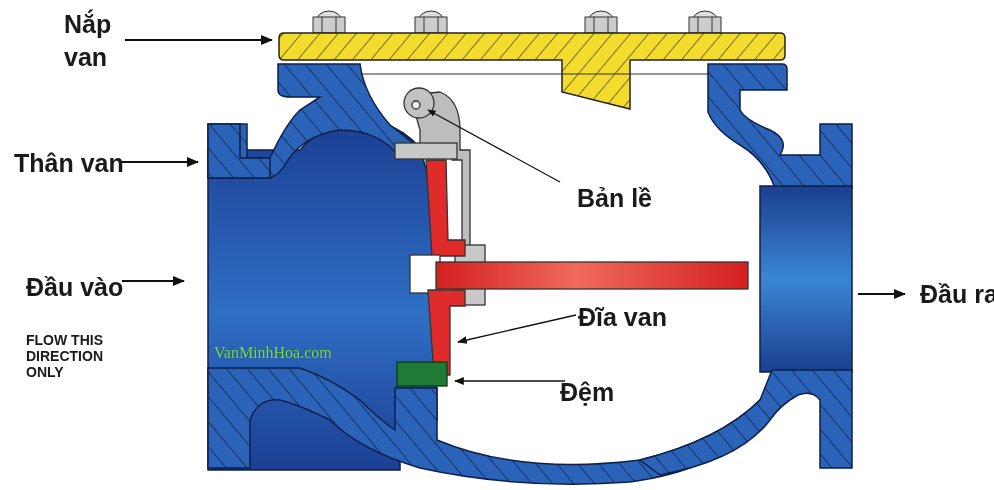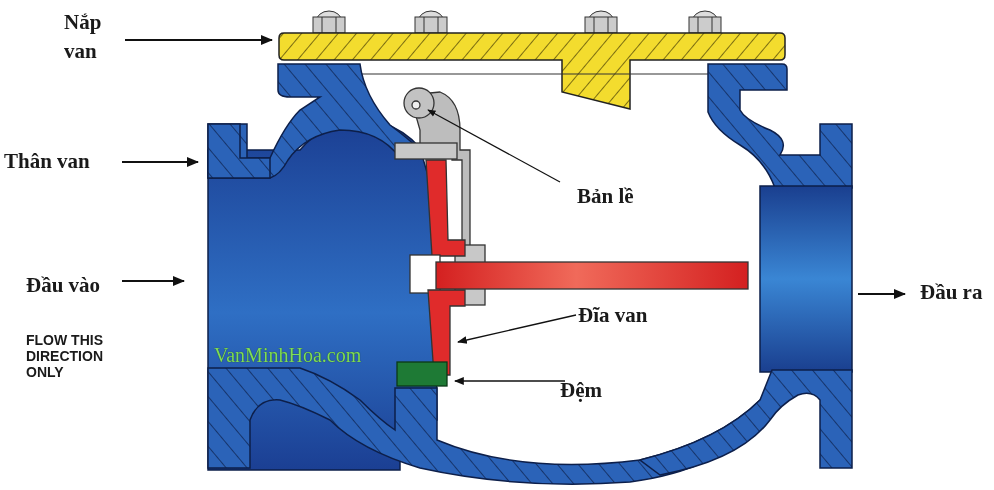--- a/index.html
+++ b/index.html
@@ -1,20 +1,20 @@
 <!DOCTYPE html>
 <html><head>
 <meta charset="utf-8">
 <style>
   html, body { margin:0; padding:0; background:#ffffff; }
   body { width:994px; height:490px; position:relative; overflow:hidden; font-family:"Liberation Serif", serif; }
   #diagram { position:absolute; left:0; top:0; width:994px; height:490px; }
-  .label { position:absolute; font-family:Liberation Serif, serif; font-weight:bold; font-size:21px; color:#1a1a1a; white-space:nowrap; line-height:1; }
+  .label { position:absolute; font-family:Liberation Sans, sans-serif; font-weight:bold; font-size:25px; color:#1a1a1a; white-space:nowrap; line-height:1; }
   .flow-note { position:absolute; font-family:"Liberation Sans", sans-serif; font-weight:bold; font-size:14px; color:#1a1a1a; text-align:left; line-height:16px; }
-  .watermark { position:absolute; font-family:"Liberation Serif", serif; font-size:20px; color:#7ddc5a; white-space:nowrap; text-shadow:0 0 1px #1b3d10; }
+  .watermark { position:absolute; font-family:"Liberation Serif", serif; font-size:16px; color:#7ddc5a; white-space:nowrap; text-shadow:0 0 1px #1b3d10; }
 </style>
 </head>
 <body>
 
 <svg id="diagram" viewBox="0 0 994 490" xmlns="http://www.w3.org/2000/svg">
   <defs>
     <linearGradient id="blueV" x1="0" y1="0" x2="0" y2="1">
       <stop offset="0" stop-color="#1a3f8f"></stop>
       <stop offset="0.5" stop-color="#3a86d4"></stop>
       <stop offset="1" stop-color="#1a3f8f"></stop>
@@ -113,21 +113,21 @@
     <line x1="560" y1="182" x2="428" y2="110" stroke-width="1.2" marker-end="url(#arrow)"></line>
     <line x1="576" y1="315" x2="458" y2="342" stroke-width="1.4" marker-end="url(#arrow)"></line>
     <line x1="565" y1="381" x2="455" y2="381" stroke-width="1.4" marker-end="url(#arrow)"></line>
   </g>
 </svg>
 
 <div class="label" style="left:64px;top:12px;">
   <div>Nắp</div>
   <div style="margin-top:8px;">van</div>
 </div>
-<div class="label" style="left:4px;top:151px;">Thân van</div>
+<div class="label" style="left:14px;top:151px;">Thân van</div>
 <div class="label" style="left:26px;top:275px;">Đầu vào</div>
 <div class="label" style="left:920px;top:282px;">Đầu ra</div>
 <div class="label" style="left:577px;top:186px;">Bản lề</div>
 <div class="label" style="left:578px;top:305px;">Đĩa van</div>
 <div class="label" style="left:560px;top:380px;">Đệm</div>
 
 <div class="flow-note" style="left:26px;top:332px;width:106px;">
   <div>FLOW THIS</div>
   <div>DIRECTION</div>
   <div>ONLY</div>

